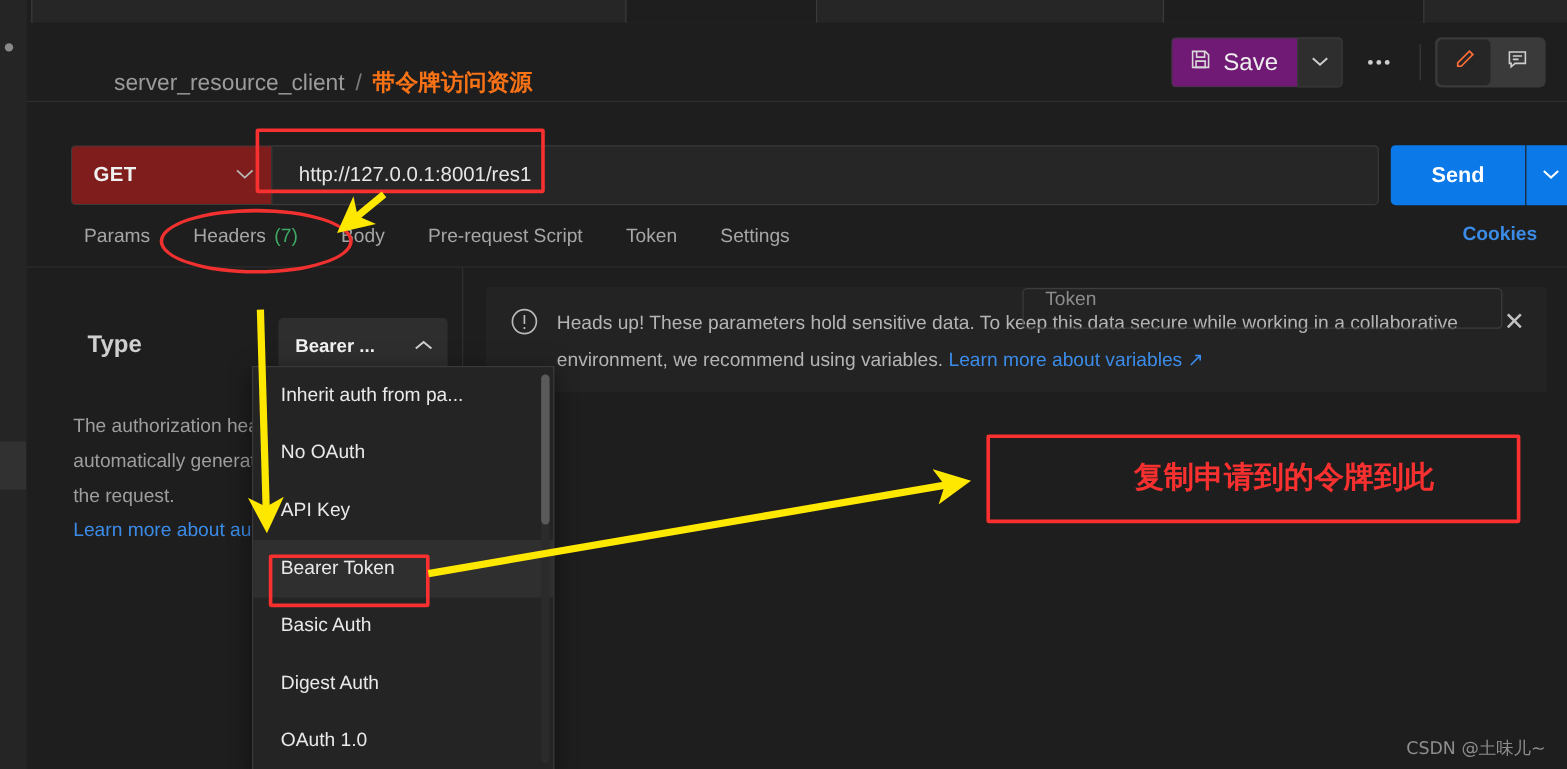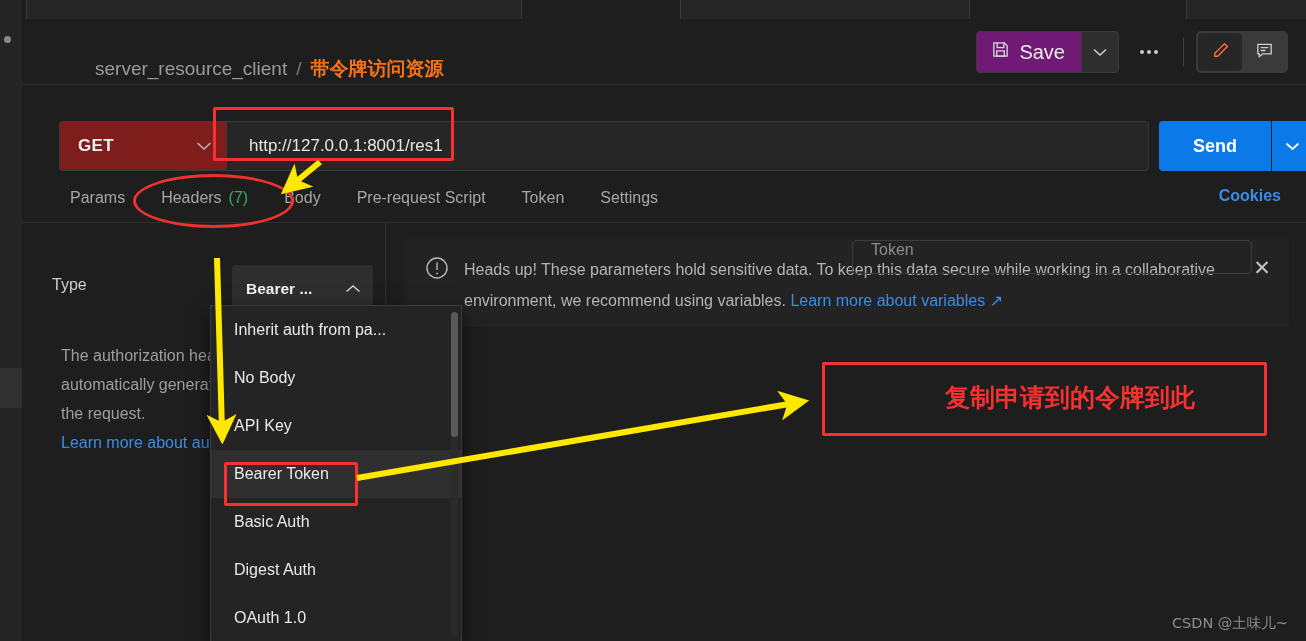--- a/index.html
+++ b/index.html
@@ -151,21 +151,21 @@
     position: absolute; right: 25px; top: 13px;
     font-size: 16px; font-weight: bold; color: #3b8ce8; cursor: pointer;
   }
 
   
   .content { position: absolute; left: 0; top: 204px; right: 0; bottom: 0; }
   .col-left {
     position: absolute; left: 0; top: 0; width: 363px; bottom: 0;
     border-right: 1px solid #2e2e2e;
   }
-  .type-label { position: absolute; left: 30px; top: 53px; font-size: 16px; color: #cfcfcf; }
+  .type-label { position: absolute; left: 51px; top: 53px; font-size: 20px; color: #cfcfcf; font-weight: bold; }
   .type-select {
     position: absolute; left: 210px; top: 42px; width: 141px; height: 48px;
     background: #2e2e2e; border-radius: 4px;
     display: flex; align-items: center; justify-content: space-between;
     padding: 0 12px 0 14px; box-sizing: border-box; cursor: pointer;
   }
   .type-select .sel-text { font-size: 15.5px; font-weight: bold; color: #f0f0f0; }
   .auth-desc {
     position: absolute; left: 39px; top: 118px; width: 300px;
     font-size: 16px; line-height: 29px; color: #9e9e9e;
@@ -398,21 +398,21 @@
         <div class="token-field">
           <span class="token-label">Token</span>
         </div>
       </div>
 
     </div>
   </div>
 
   <div class="dropdown">
     <div class="dd-item">Inherit auth from pa...</div>
-    <div class="dd-item">No Body</div>
+    <div class="dd-item">No OAuth</div>
     <div class="dd-item">API Key</div>
     <div class="dd-item sel">Bearer Token</div>
     <div class="dd-item">Basic Auth</div>
     <div class="dd-item">Digest Auth</div>
     <div class="dd-item">OAuth 1.0</div>
     <div class="dd-scrollbar">
       <div class="dd-thumb"></div>
     </div>
   </div>
 

